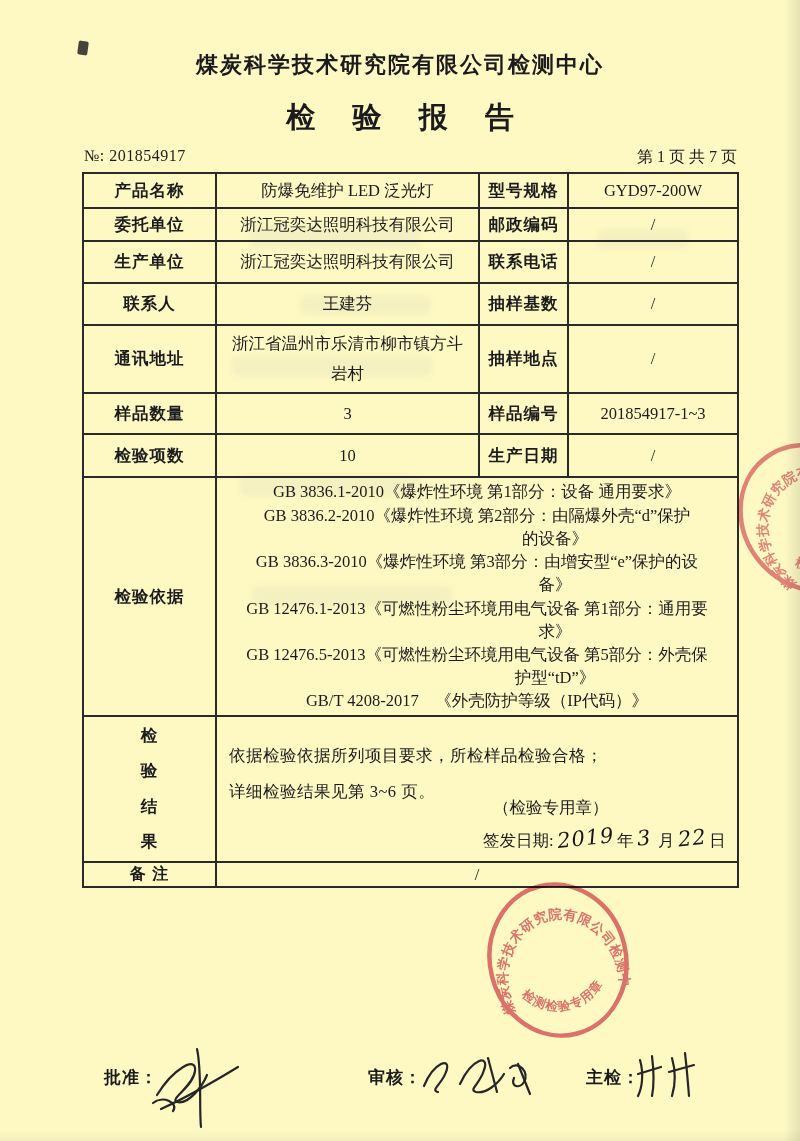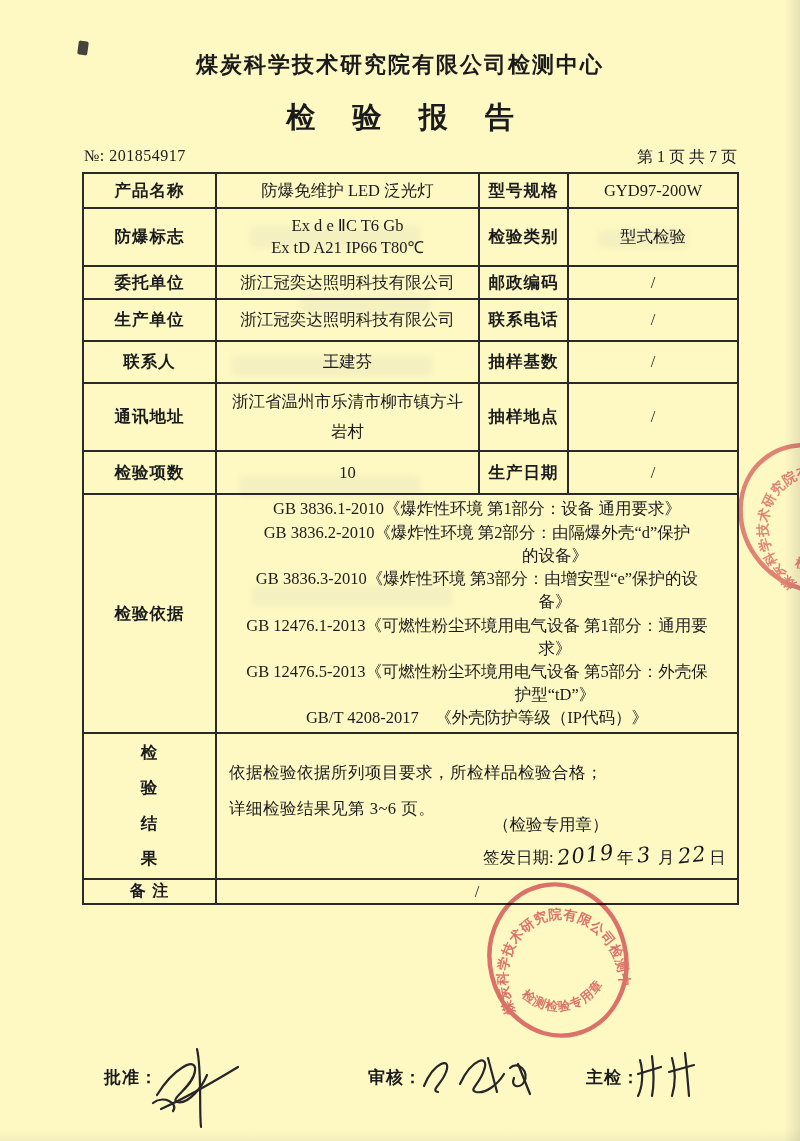--- a/index.html
+++ b/index.html
@@ -95,29 +95,20 @@
         <col style="width:89px">
         <col style="width:170px">
       </colgroup>
     <tbody>
       <tr style="height:35px">
         <td class="lbl">产品名称</td>
         <td class="val">防爆免维护 LED 泛光灯</td>
         <td class="lbl">型号规格</td>
         <td class="val">GYD97-200W</td>
       </tr>
-      <tr style="height:58px">
-        <td class="lbl">防爆标志</td>
-        <td class="val">
-          <div class="ex2">Ex d e ⅡC T6 Gb</div>
-          <div class="ex2">Ex tD A21 IP66 T80℃</div>
-        </td>
-        <td class="lbl">检验类别</td>
-        <td class="val">型式检验</td>
-      </tr>
       <tr style="height:33px">
         <td class="lbl">委托单位</td>
         <td class="val">浙江冠奕达照明科技有限公司</td>
         <td class="lbl">邮政编码</td>
         <td class="val">/</td>
       </tr>
       <tr style="height:42px">
         <td class="lbl">生产单位</td>
         <td class="val">浙江冠奕达照明科技有限公司</td>
         <td class="lbl">联系电话</td>
@@ -127,20 +118,26 @@
         <td class="lbl">联系人</td>
         <td class="val">王建芬</td>
         <td class="lbl">抽样基数</td>
         <td class="val">/</td>
       </tr>
       <tr style="height:68px">
         <td class="lbl">通讯地址</td>
         <td class="val" style="line-height:30px">浙江省温州市乐清市柳市镇方斗岩村</td>
         <td class="lbl">抽样地点</td>
         <td class="val">/</td>
+      </tr>
+      <tr style="height:41px">
+        <td class="lbl">样品数量</td>
+        <td class="val">3</td>
+        <td class="lbl">样品编号</td>
+        <td class="val">201854917-1~3</td>
       </tr>
       <tr style="height:43px">
         <td class="lbl">检验项数</td>
         <td class="val">10</td>
         <td class="lbl">生产日期</td>
         <td class="val">/</td>
       </tr>
       <tr style="height:239px">
         <td class="lbl">检验依据</td>
         <td class="basis-cell" colspan="3">

